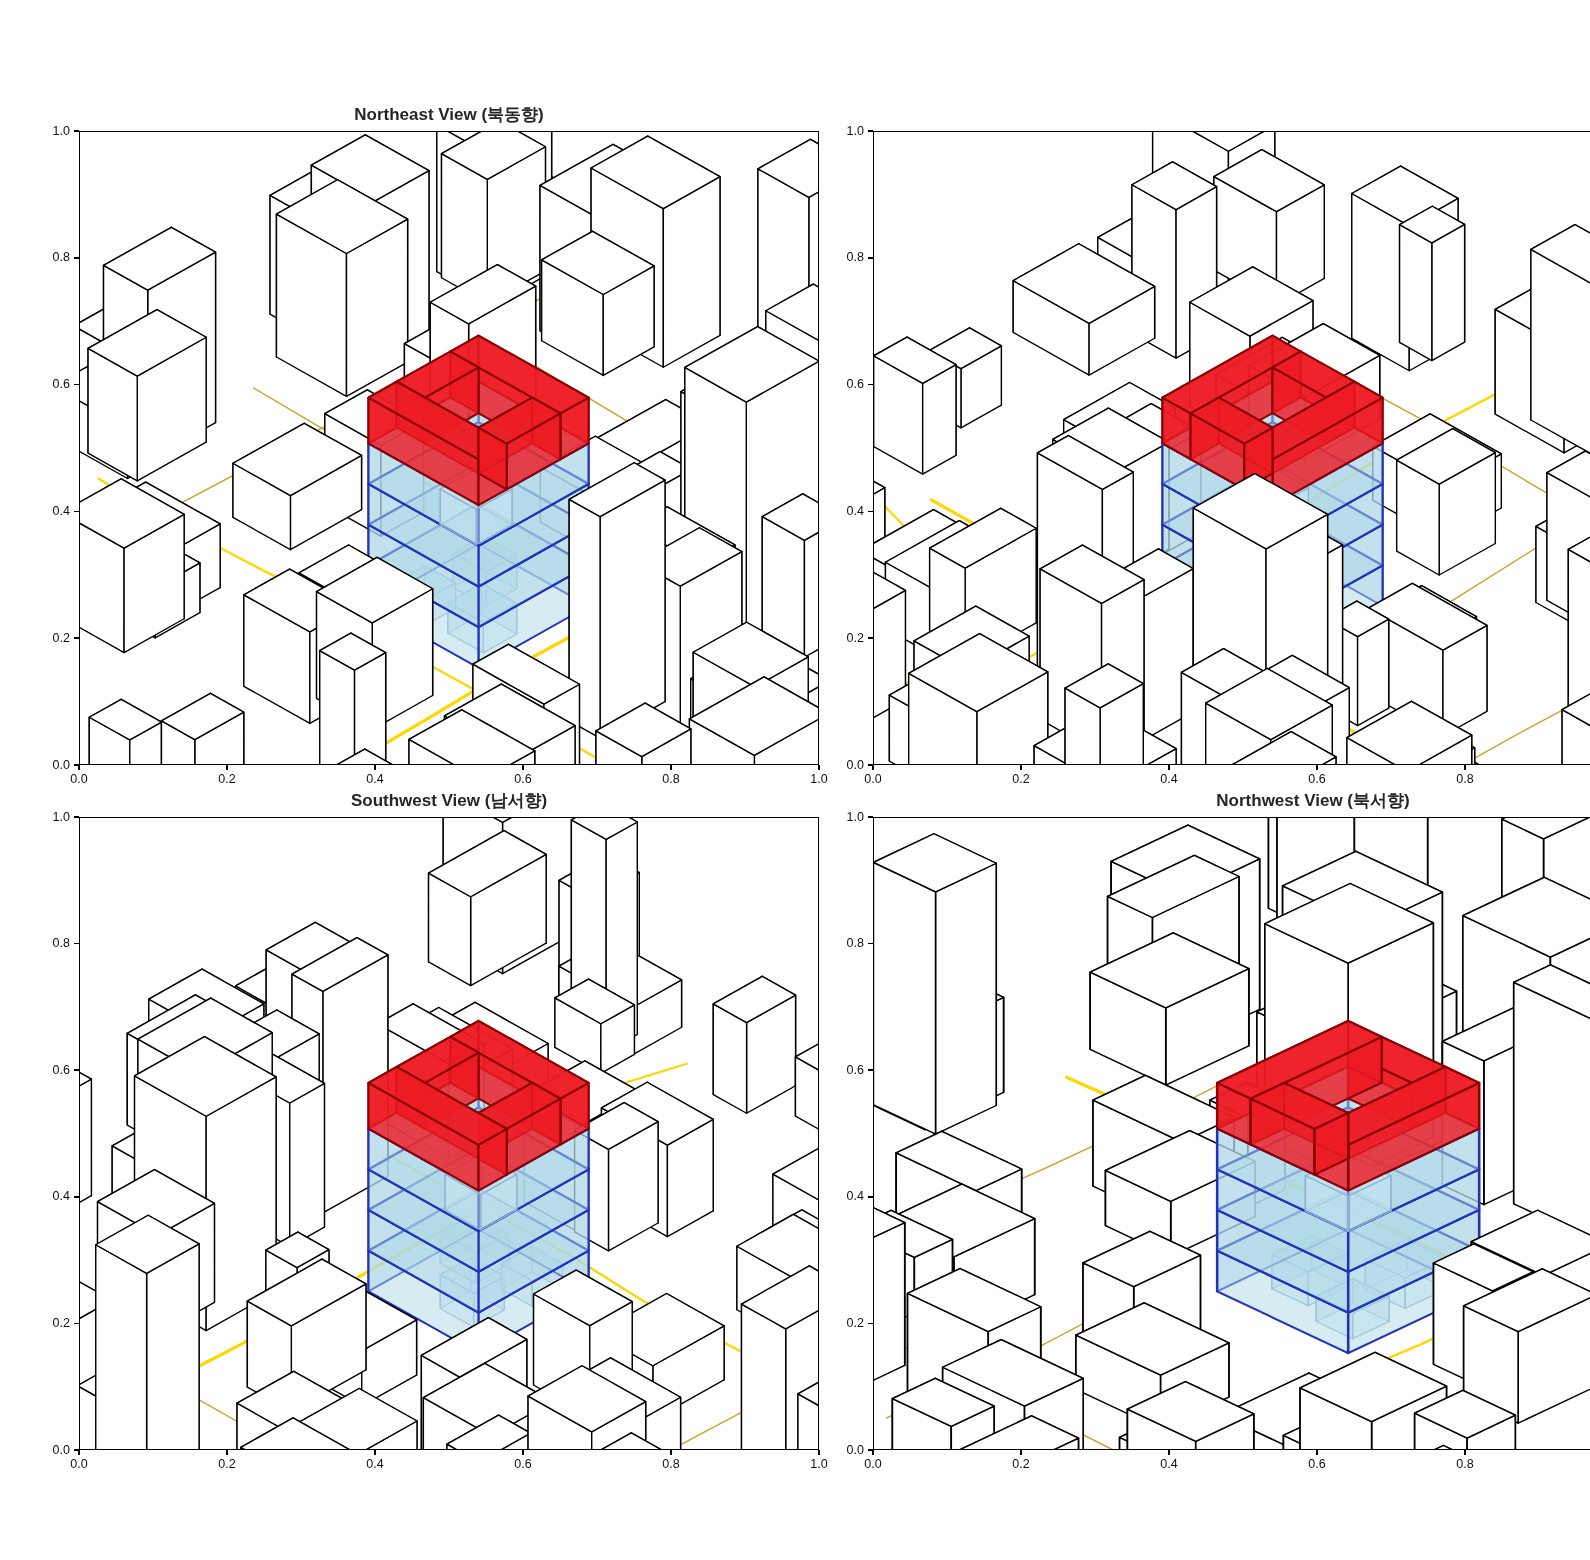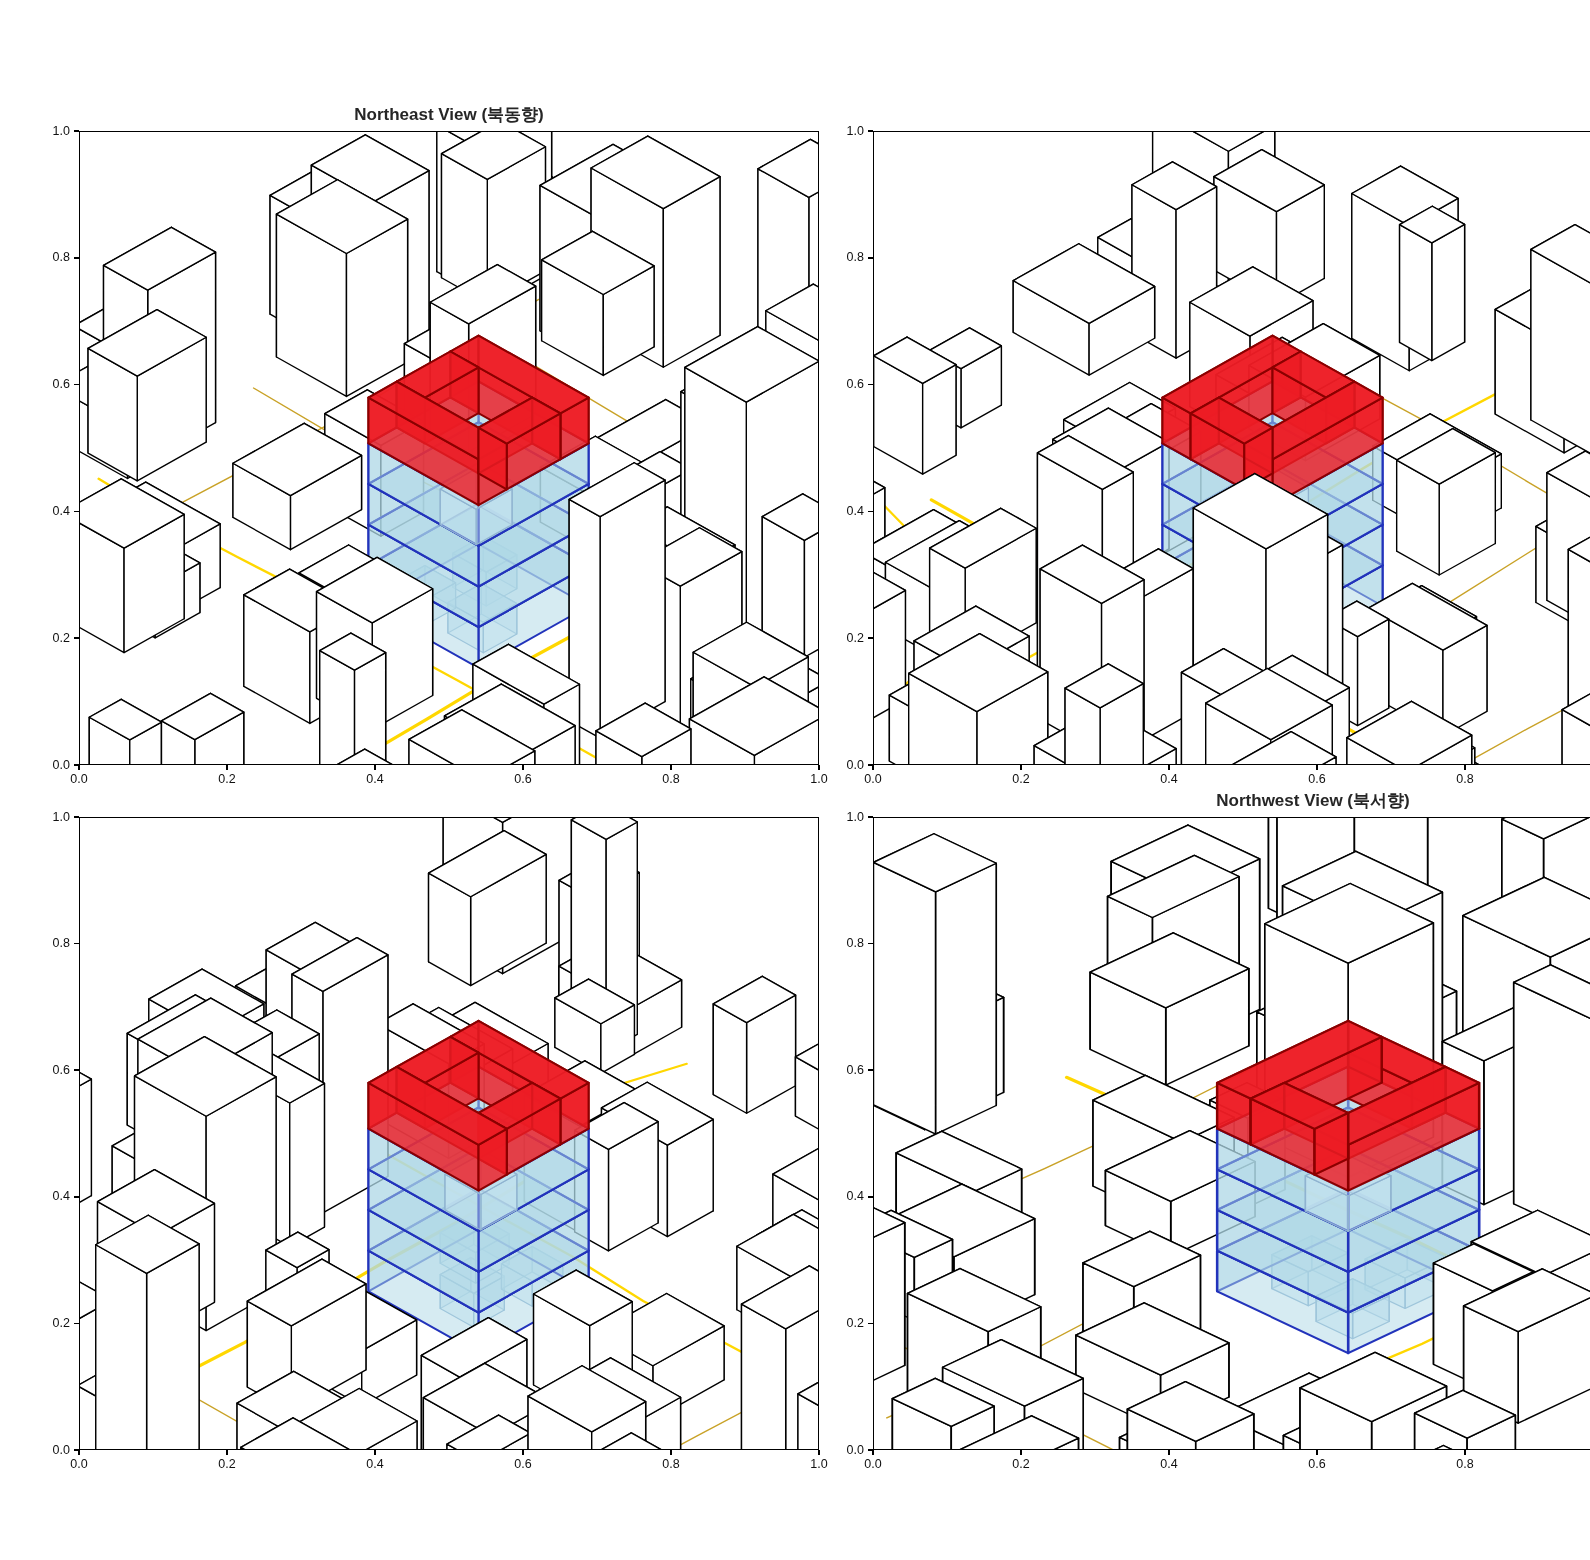--- a/index.html
+++ b/index.html
@@ -928,20 +928,21 @@
       <div class="tick-label y" style="left: -45px; top: 372.9px;">0.4</div>
       <div class="tick-mark" style="left: -5px; top: 252.85px; width: 5px; height: 1.5px;"></div>
       <div class="tick-label y" style="left: -45px; top: 246.1px;">0.6</div>
       <div class="tick-mark" style="left: -5px; top: 126.05px; width: 5px; height: 1.5px;"></div>
       <div class="tick-label y" style="left: -45px; top: 119.3px;">0.8</div>
       <div class="tick-mark" style="left: -5px; top: -0.75px; width: 5px; height: 1.5px;"></div>
       <div class="tick-label y" style="left: -45px; top: -7.5px;">1.0</div>
     </div>
 
   <div class="subplot" style="left:38px;top:817px;width:740px;height:633px">
+    <div class="sp-title">Southwest View (남서향)</div>
     <div class="plot-frame">
       <svg viewBox="0 0 740 633" preserveAspectRatio="none">
           <path d="M18.2,608.1L92.9,563.5L164.8,526.3L233.8,487.4L303.6,446.2L377.4,405.8L450.5,361.8L519.2,321.4L589.0,282.3" fill="none" stroke="#FFD700" stroke-width="3.2" stroke-linecap="round"></path>
           <path d="M780.5,602.3L715.2,563.1L641.9,524.2L564.7,484.6L493.2,439.6L421.4,400.5L347.9,359.9L280.3,321.8L204.1,280.2" fill="none" stroke="#FFD700" stroke-width="2.4" stroke-linecap="round"></path>
           <path d="M339.2,782.2L427.8,730.1L518.0,674.0L620.2,619.1L716.3,568.2L810.5,513.2L911.8,456.0" fill="none" stroke="#c9a227" stroke-width="1.4" stroke-linecap="round"></path>
           <path d="M466.4,785.9L370.2,731.9L274.4,674.4L180.9,618.7L85.7,564.5L-17.6,510.2L-105.6,459.4" fill="none" stroke="#c9a227" stroke-width="1.4" stroke-linecap="round"></path>
           <path d="M608.4,246.6L481.2,285.8L318.0,285.8L190.8,246.6" fill="none" stroke="#FFD700" stroke-width="2.2" stroke-linecap="round"></path>
           <path d="M625.2,693.5L526.8,635.4L405.4,574.1" fill="none" stroke="#c9a227" stroke-width="1.4" stroke-linecap="round"></path>
           <path d="M380.9,110.7L428.1,84.1L428.1,20.1L380.9,46.6Z" fill="#ffffff" stroke="#000000" stroke-width="1.4" stroke-linejoin="round"></path>
           <path d="M428.1,84.1L485.7,116.5L485.7,52.5L428.1,20.1Z" fill="#ffffff" stroke="#000000" stroke-width="1.4" stroke-linejoin="round"></path>

